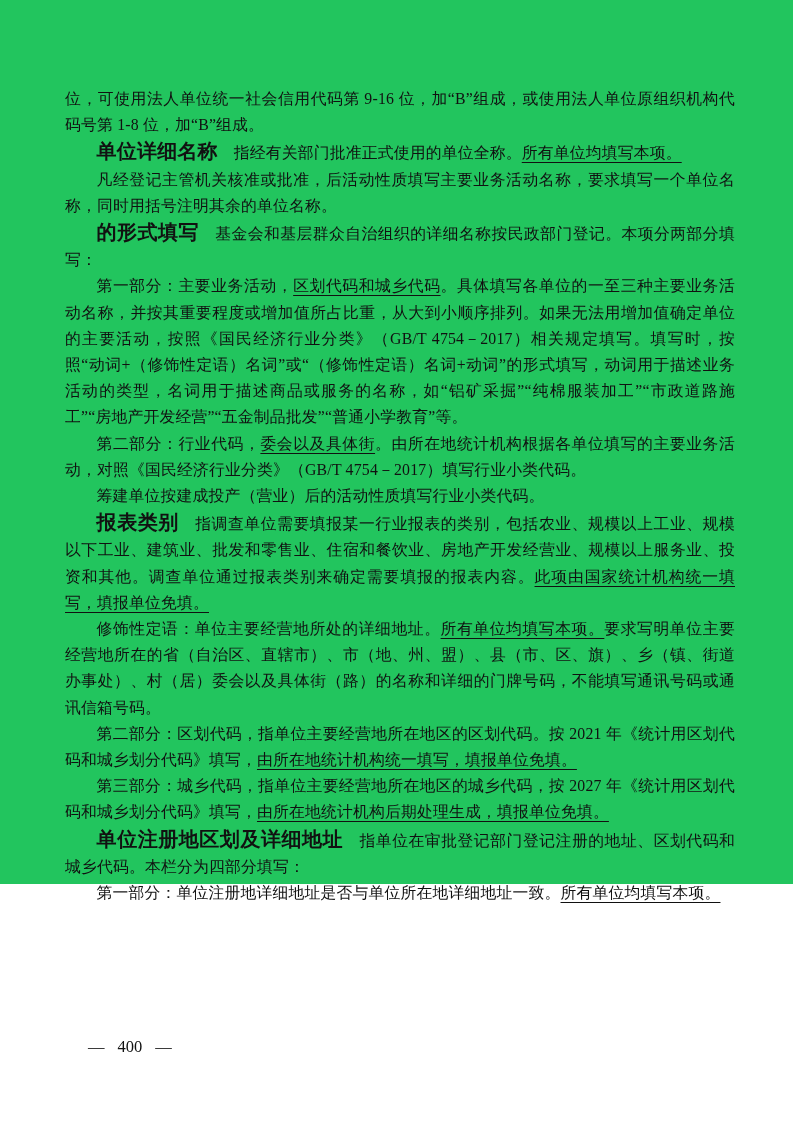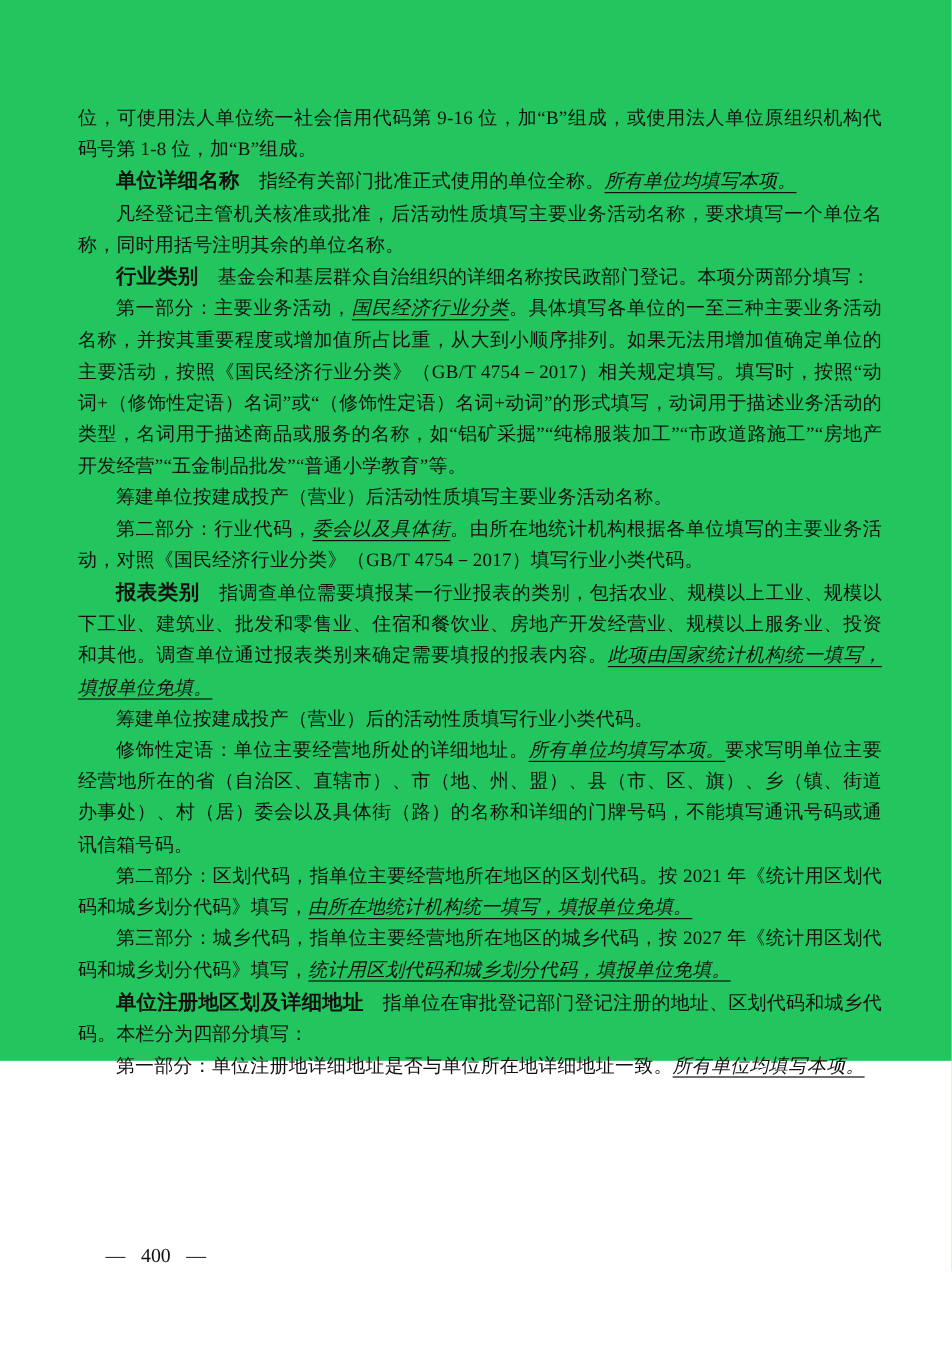--- a/index.html
+++ b/index.html
@@ -37,27 +37,26 @@
     margin: 0;
     padding: 0;
     text-indent: 2em;
   }
   .para.no-indent {
     text-indent: 0;
   }
   .seg-bold {
     font-weight: bold;
     font-family: "Liberation Sans", "DejaVu Sans", sans-serif;
-    font-size: 17px;
+    font-size: 20px;
   }
   .seg-underline {
     text-decoration: underline;
     text-decoration-thickness: 1.4px;
     text-underline-offset: 4px;
-    font-style: italic;
   }
   .page-footer {
     position: absolute;
     left: 88px;
     top: 1036px;
     font-size: 16.5px;
     line-height: 22px;
     display: inline-flex;
     align-items: center;
     gap: 13px;
@@ -65,29 +64,28 @@
   }
 </style>
 </head>
 <body>
 
 <div class="page">
   <main class="content" id="doc-content">
       <p class="para no-indent"><span>位，可使用法人单位统一社会信用代码第 9-16 位，加“B”组成，或使用法人单位原组织机构代码号第 1-8 位，加“B”组成。</span></p>
       <p class="para"><span class="seg-bold">单位详细名称</span><span>　指经有关部门批准正式使用的单位全称。</span><span class="seg-underline">所有单位均填写本项。</span></p>
       <p class="para"><span>凡经登记主管机关核准或批准，后活动性质填写主要业务活动名称，要求填写一个单位名称，同时用括号注明其余的单位名称。</span></p>
-      <p class="para"><span class="seg-bold">行业类别</span><span>　基金会和基层群众自治组织的详细名称按民政部门登记。本项分两部分填写：</span></p>
-      <p class="para"><span>第一部分：主要业务活动，</span><span class="seg-underline">国民经济行业分类</span><span>。具体填写各单位的一至三种主要业务活动名称，并按其重要程度或增加值所占比重，从大到小顺序排列。如果无法用增加值确定单位的主要活动，按照《国民经济行业分类》（GB/T 4754－2017）相关规定填写。填写时，按照“动词+（修饰性定语）名词”或“（修饰性定语）名词+动词”的形式填写，动词用于描述业务活动的类型，名词用于描述商品或服务的名称，如“铝矿采掘”“纯棉服装加工”“市政道路施工”“房地产开发经营”“五金制品批发”“普通小学教育”等。</span></p>
-      <p class="para"><span>筹建单位按建成投产（营业）后活动性质填写主要业务活动名称。</span></p>
+      <p class="para"><span class="seg-bold">的形式填写</span><span>　基金会和基层群众自治组织的详细名称按民政部门登记。本项分两部分填写：</span></p>
+      <p class="para"><span>第一部分：主要业务活动，</span><span class="seg-underline">区划代码和城乡代码</span><span>。具体填写各单位的一至三种主要业务活动名称，并按其重要程度或增加值所占比重，从大到小顺序排列。如果无法用增加值确定单位的主要活动，按照《国民经济行业分类》（GB/T 4754－2017）相关规定填写。填写时，按照“动词+（修饰性定语）名词”或“（修饰性定语）名词+动词”的形式填写，动词用于描述业务活动的类型，名词用于描述商品或服务的名称，如“铝矿采掘”“纯棉服装加工”“市政道路施工”“房地产开发经营”“五金制品批发”“普通小学教育”等。</span></p>
       <p class="para"><span>第二部分：行业代码，</span><span class="seg-underline">委会以及具体街</span><span>。由所在地统计机构根据各单位填写的主要业务活动，对照《国民经济行业分类》（GB/T 4754－2017）填写行业小类代码。</span></p>
+      <p class="para"><span>筹建单位按建成投产（营业）后的活动性质填写行业小类代码。</span></p>
       <p class="para"><span class="seg-bold">报表类别</span><span>　指调查单位需要填报某一行业报表的类别，包括农业、规模以上工业、规模以下工业、建筑业、批发和零售业、住宿和餐饮业、房地产开发经营业、规模以上服务业、投资和其他。调查单位通过报表类别来确定需要填报的报表内容。</span><span class="seg-underline">此项由国家统计机构统一填写，填报单位免填。</span></p>
-      <p class="para"><span>筹建单位按建成投产（营业）后的活动性质填写行业小类代码。</span></p>
       <p class="para"><span>修饰性定语：单位主要经营地所处的详细地址。</span><span class="seg-underline">所有单位均填写本项。</span><span>要求写明单位主要经营地所在的省（自治区、直辖市）、市（地、州、盟）、县（市、区、旗）、乡（镇、街道办事处）、村（居）委会以及具体街（路）的名称和详细的门牌号码，不能填写通讯号码或通讯信箱号码。</span></p>
       <p class="para"><span>第二部分：区划代码，指单位主要经营地所在地区的区划代码。按 2021 年《统计用区划代码和城乡划分代码》填写，</span><span class="seg-underline">由所在地统计机构统一填写，填报单位免填。</span></p>
-      <p class="para"><span>第三部分：城乡代码，指单位主要经营地所在地区的城乡代码，按 2027 年《统计用区划代码和城乡划分代码》填写，</span><span class="seg-underline">统计用区划代码和城乡划分代码，填报单位免填。</span></p>
+      <p class="para"><span>第三部分：城乡代码，指单位主要经营地所在地区的城乡代码，按 2027 年《统计用区划代码和城乡划分代码》填写，</span><span class="seg-underline">由所在地统计机构后期处理生成，填报单位免填。</span></p>
       <p class="para"><span class="seg-bold">单位注册地区划及详细地址</span><span>　指单位在审批登记部门登记注册的地址、区划代码和城乡代码。本栏分为四部分填写：</span></p>
       <p class="para"><span>第一部分：单位注册地详细地址是否与单位所在地详细地址一致。</span><span class="seg-underline">所有单位均填写本项。</span></p>
     </main>
   <footer class="page-footer">
     <span>—</span>
     <span>400</span>
     <span>—</span>
   </footer>
 </div>
 

